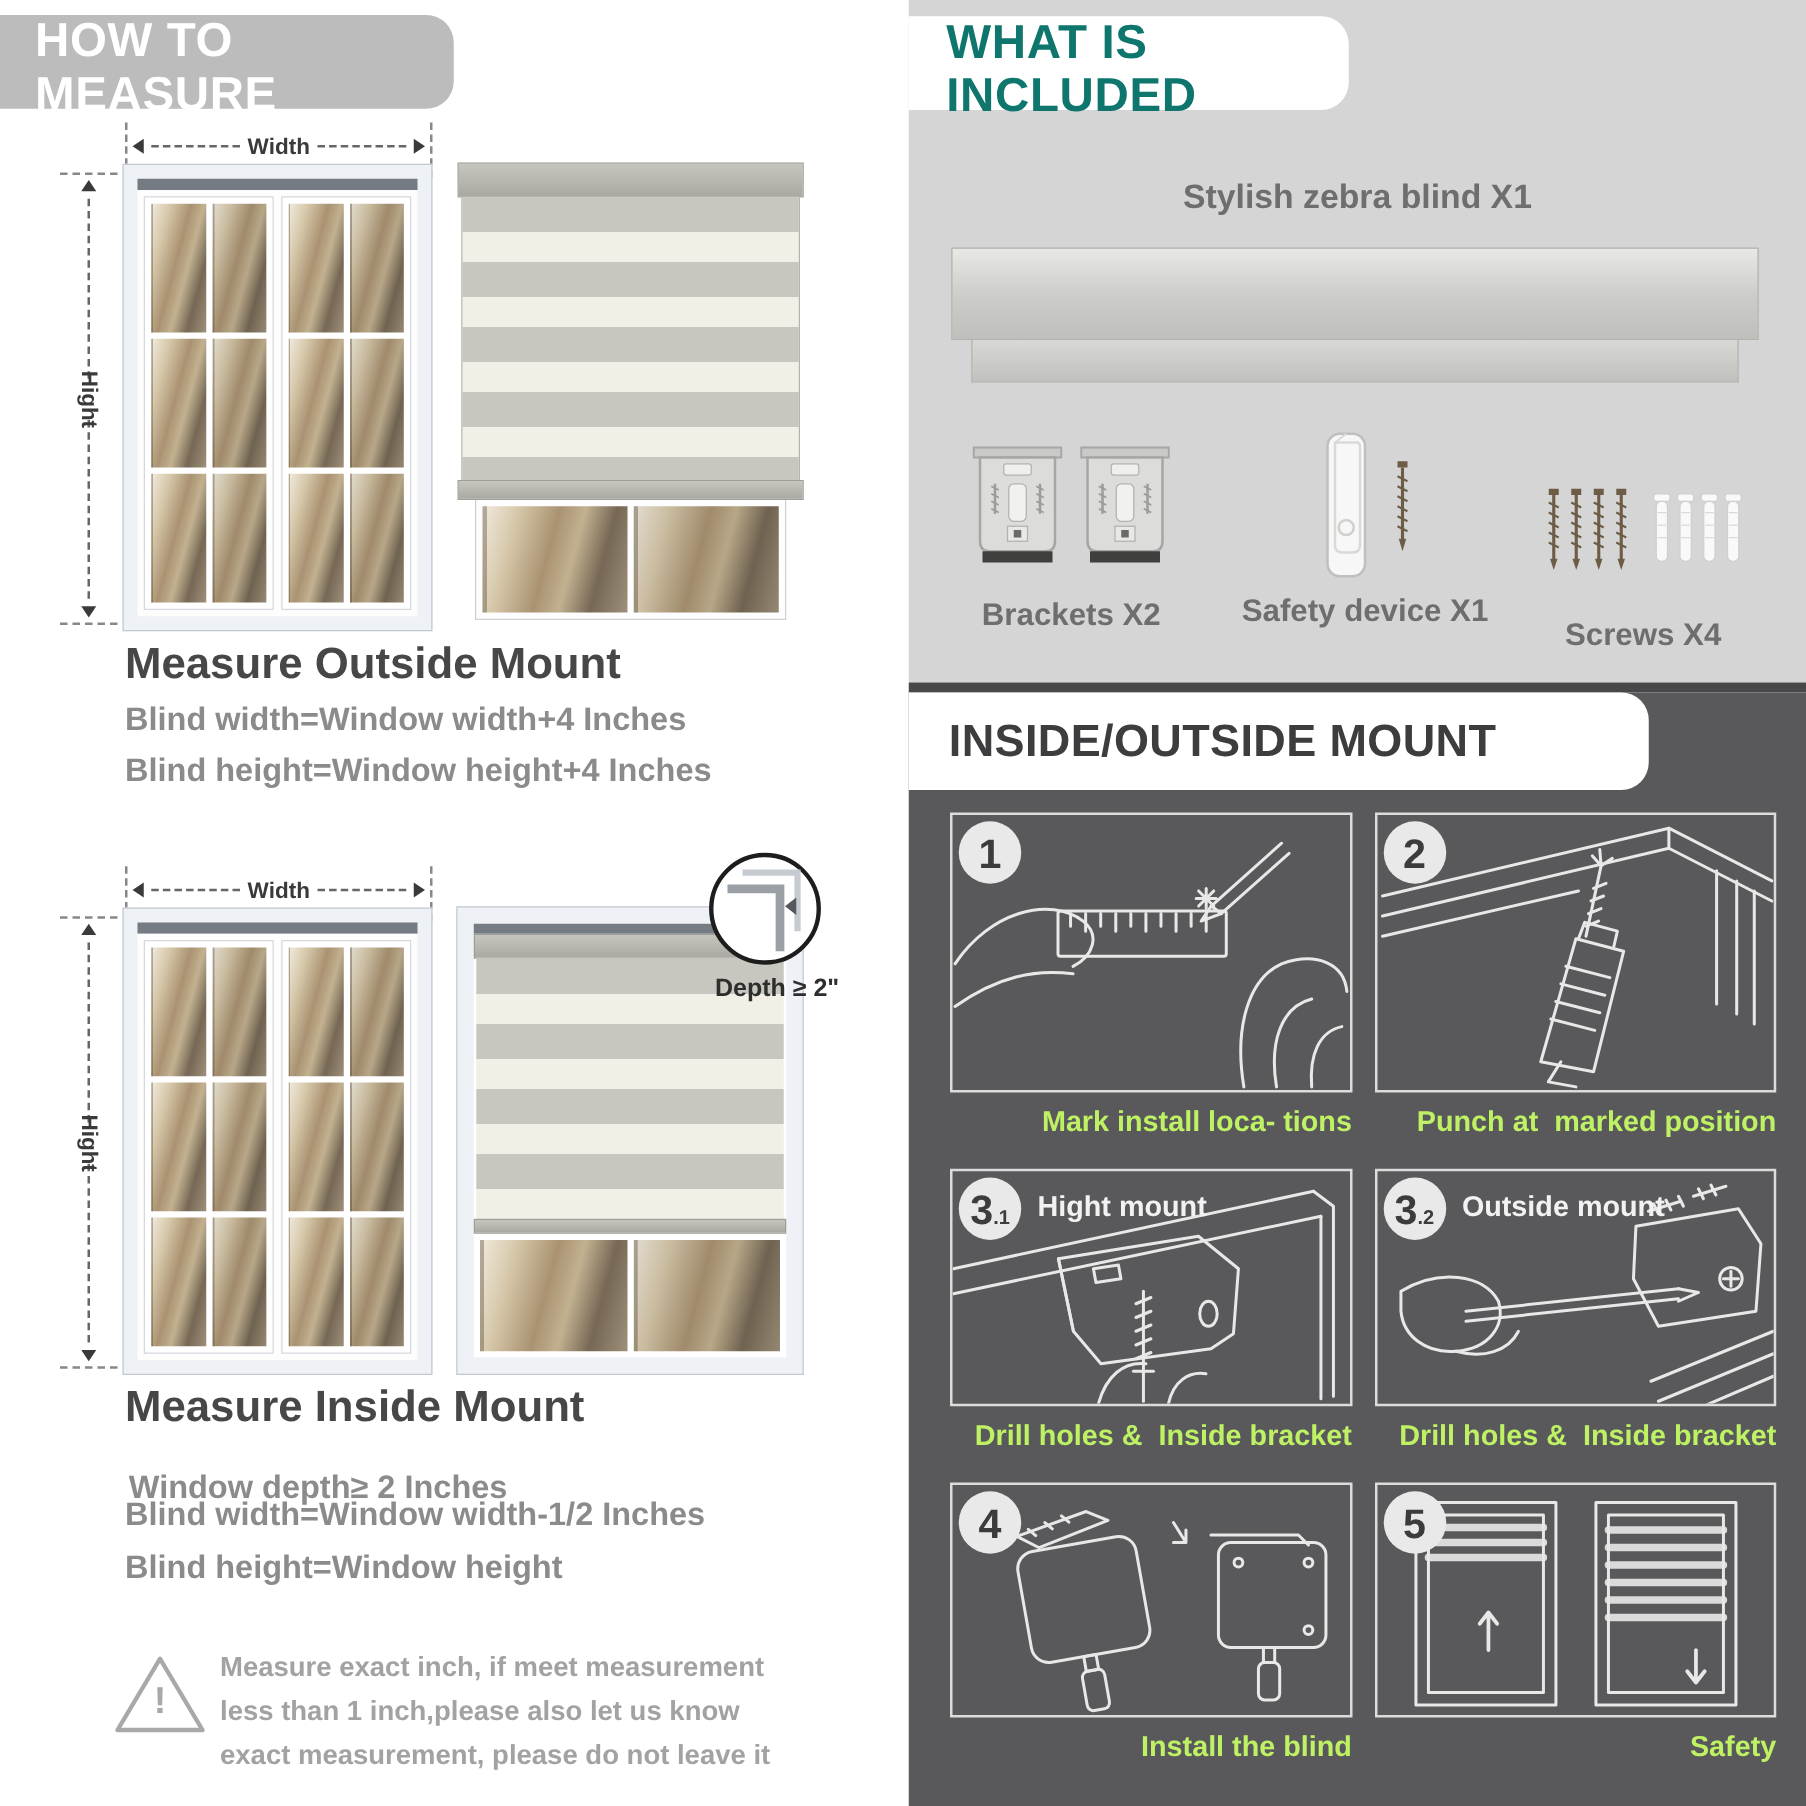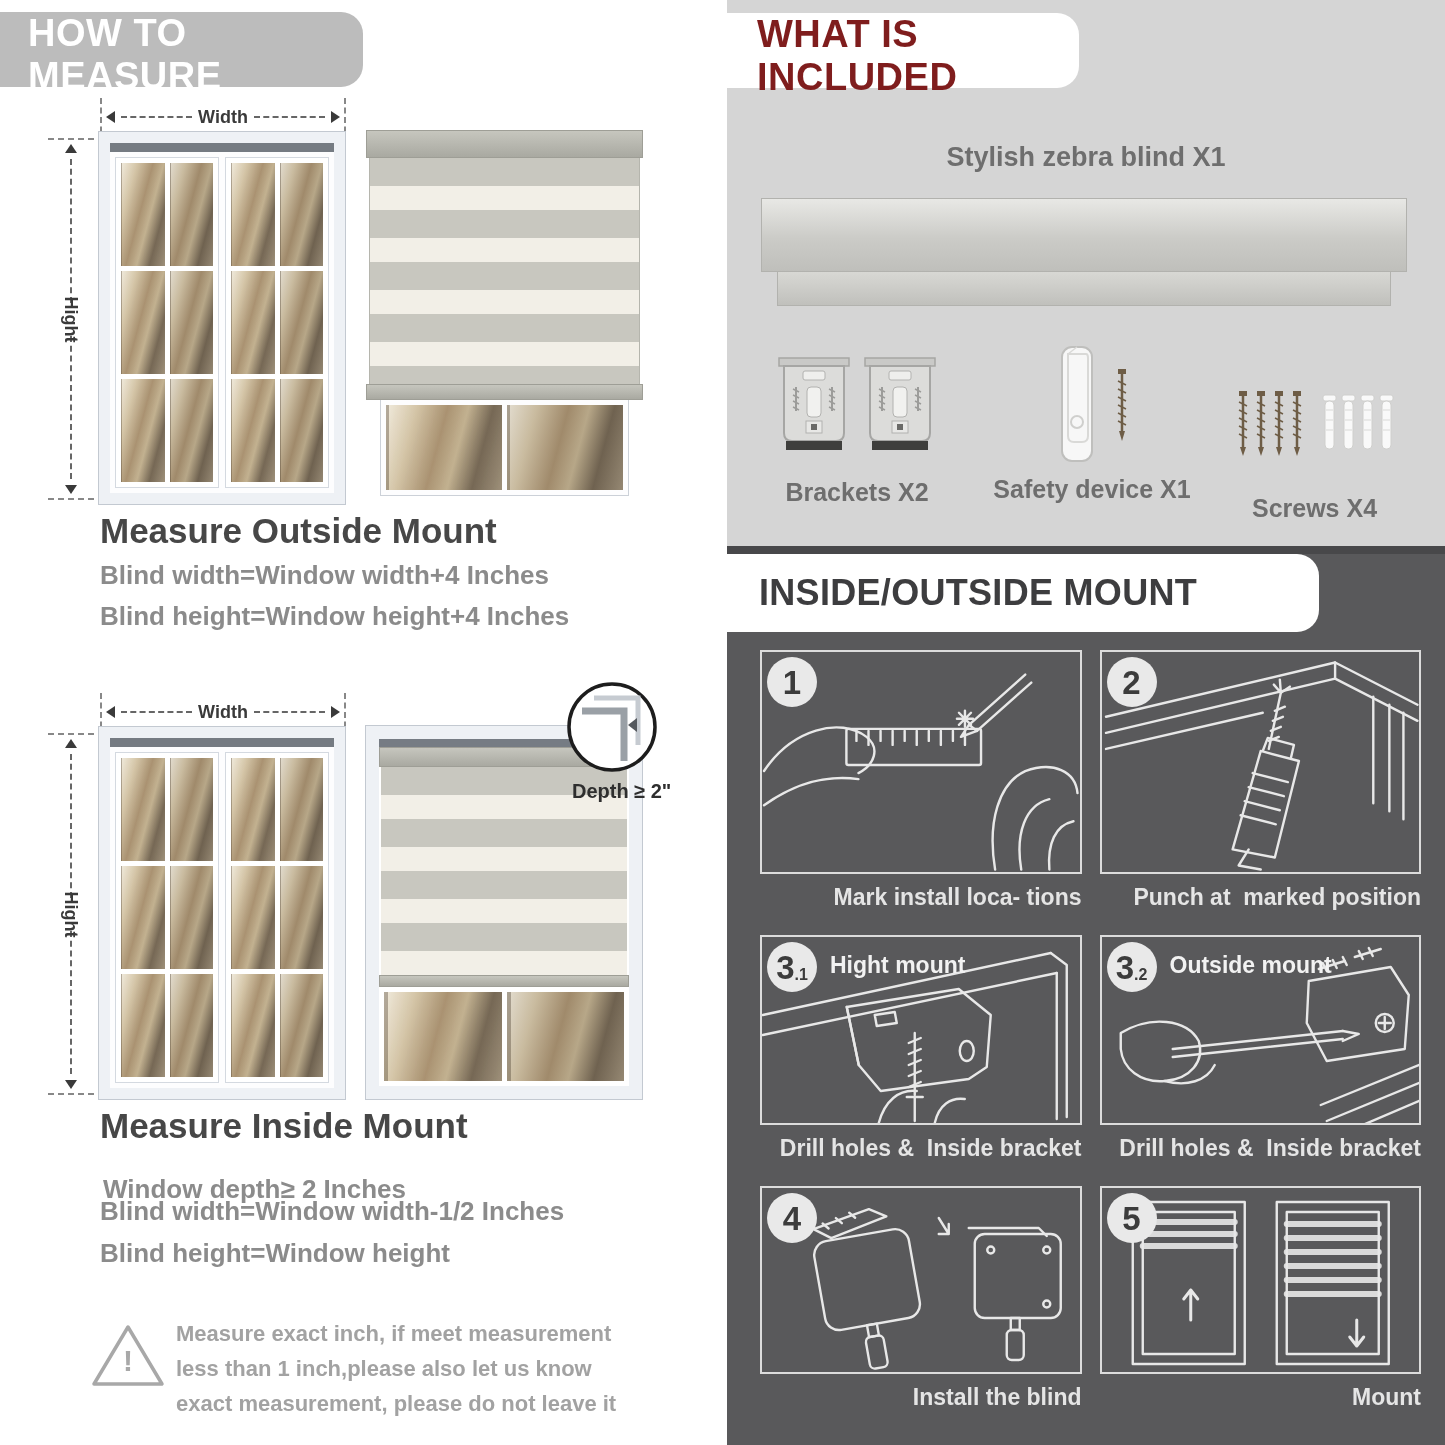--- a/index.html
+++ b/index.html
@@ -66,21 +66,21 @@
   
   .warning-icon{position:absolute;width:76px;height:70px;}
   .warning-icon .bang{position:absolute;left:0;right:0;top:24px;text-align:center;
       color:#a8a8a8;font-weight:bold;font-size:30px;}
   .warning-text{position:absolute;color:#a2a2a2;font-weight:700;font-size:22px;line-height:1.6;margin:0;}
   
   .right-col{position:absolute;left:727px;top:0;width:718px;height:1445px;}
   .included-panel{position:absolute;left:0;top:0;width:718px;height:546px;background:#d5d5d5;}
   .pill-white{position:absolute;left:0;top:13px;width:352px;height:75px;background:#ffffff;
               border-radius:0 22px 22px 0;padding-left:30px;box-sizing:border-box;}
-  .pill-white span{color:#7f1d1d;font-weight:bold;font-size:38px;letter-spacing:.5px;}
+  .pill-white span{color:#0f766e;font-weight:bold;font-size:38px;letter-spacing:.5px;}
   .included-title{position:absolute;left:0;top:142px;width:100%;text-align:center;
                   color:#6e6e6e;font-weight:bold;font-size:27px;}
   .headrail{position:absolute;left:34px;top:198px;width:646px;}
   .rail-top{height:74px;background:linear-gradient(to bottom,#e8e8e5,#cbcbc7 55%,#bfbfbb);
             border:1px solid #b2b2ae;box-sizing:border-box;}
   .rail-bot{height:34px;margin:0 16px;background:linear-gradient(to bottom,#d8d8d4,#c0c0bc);
             border:1px solid #b2b2ae;border-top:none;box-sizing:border-box;}
   .inc-item{position:absolute;text-align:center;}
   .inc-gfx{height:125px;display:flex;align-items:center;justify-content:center;}
   .inc-label{margin-top:8px;color:#6e6e6e;font-weight:bold;font-size:25px;white-space:nowrap;}
@@ -92,21 +92,21 @@
   .mount-header span{color:#3d3d3f;font-weight:bold;font-size:36px;letter-spacing:.3px;}
   .steps-grid{display:grid;grid-template-columns:1fr 1fr;column-gap:18px;margin:18px 24px 0 33px;}
   .step-box{position:relative;border:2px solid #dcdcdc;overflow:hidden;}
   .hA{height:220px;} .hB{height:186px;} .hC{height:184px;}
   .step-box svg{position:absolute;inset:0;width:100%;height:100%;}
   .badge{position:absolute;top:5px;left:5px;width:50px;height:50px;border-radius:50%;
          background:#e9e9e9;display:flex;align-items:center;justify-content:center;}
   .badge .n{color:#3c3c3c;font-weight:bold;font-size:33px;line-height:1;}
   .badge .s{color:#3c3c3c;font-weight:bold;font-size:16px;margin-top:16px;line-height:1;}
   .step-label{position:absolute;top:15px;left:68px;color:#f2f2f2;font-weight:bold;font-size:23px;}
-  .step-caption{margin:10px 0 24px 2px;color:#e5e5e5;font-weight:bold;font-size:23px;white-space:pre-wrap;}
+  .step-caption{margin:10px 0 24px 2px;color:#bef264;font-weight:bold;font-size:23px;white-space:pre-wrap;}
   .lineart{stroke:#e8e8e8;stroke-width:2.4;fill:none;stroke-linecap:round;stroke-linejoin:round;}
 </style>
 </head>
 <body>
 
 <div class="canvas">
 
   <section class="left-col">
 
     <div class="pill pill-gray">
@@ -499,19 +499,19 @@
                 <rect x="184" y="24" width="92" height="142"></rect>
                 <path d="M184,36 h92 M184,50 h92 M184,64 h92 M184,78 h92 M184,92 h92 M184,106 h92" stroke-width="6" opacity="0.9"></path>
                 <path d="M254,132 v26 M247,149 l7,9 l7,-9" stroke-width="3"></path>
               </g>
             </svg>
             <div class="badge">
               <span class="n">5</span>
                 <span class="s"></span>
             </div>
           </div>
-          <div class="step-caption">Mount</div>
+          <div class="step-caption">Safety</div>
         </div>
 
       </div>
     </div>
   </section>
 </div>
 
 </body></html>

